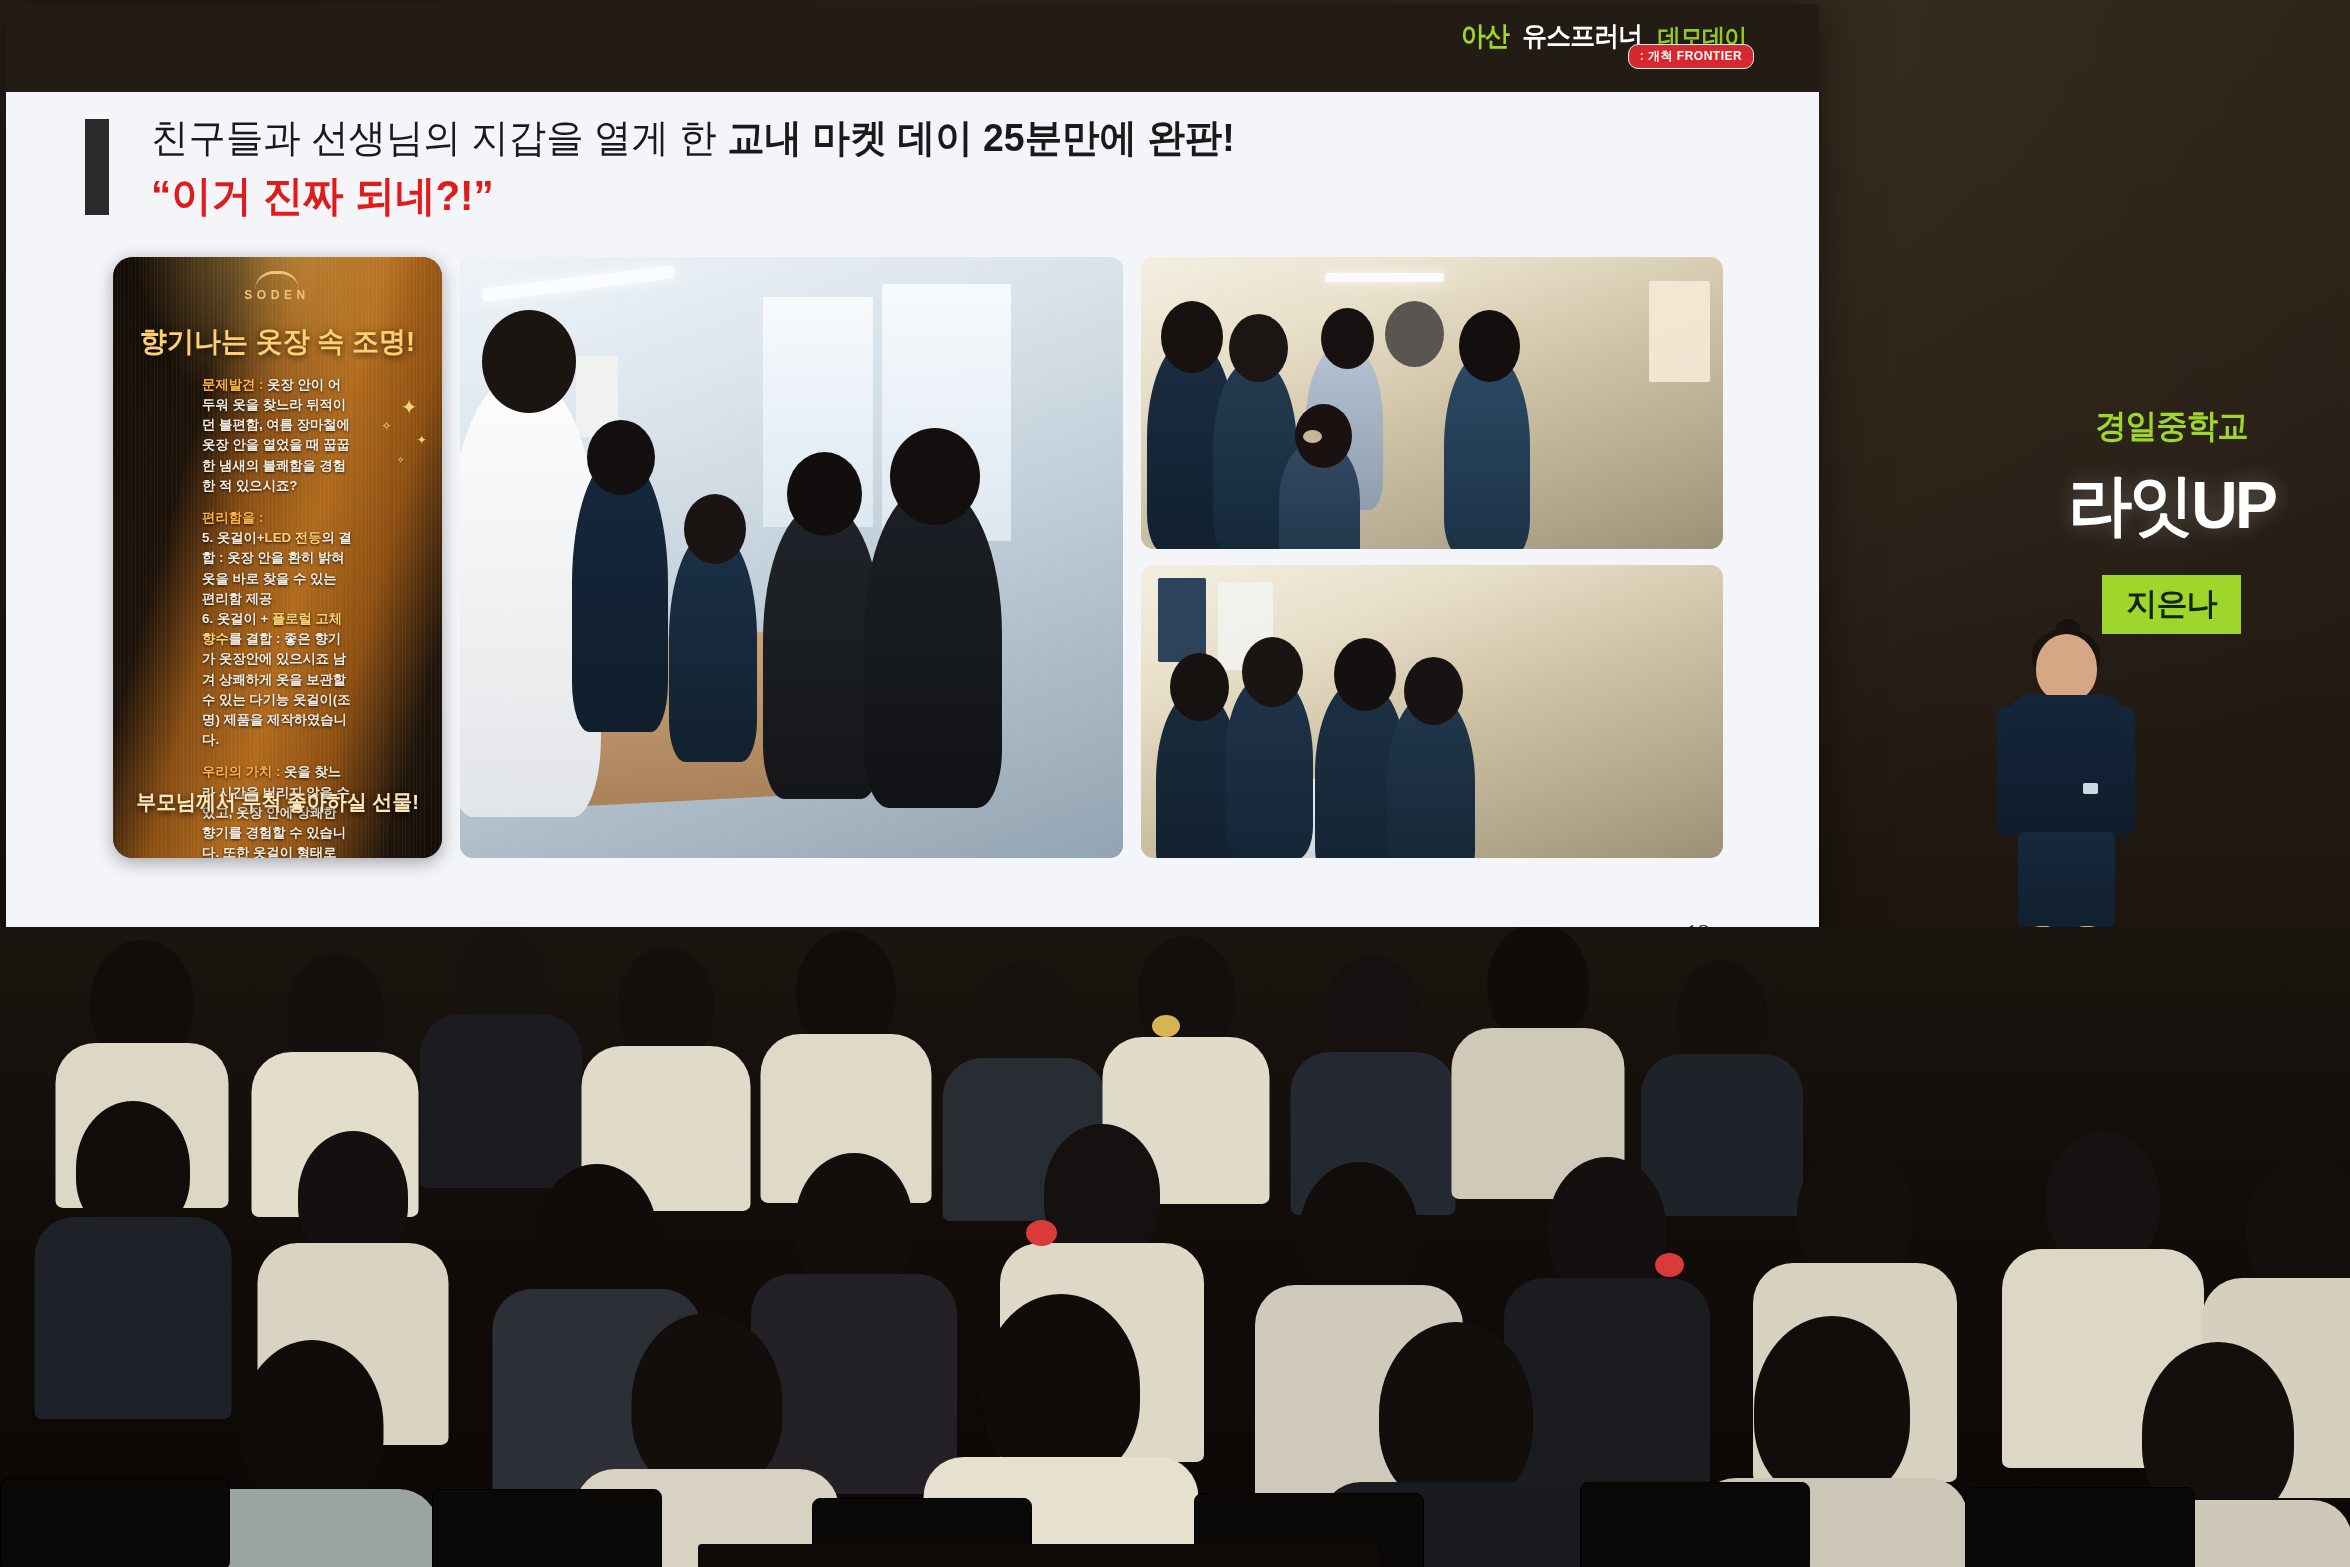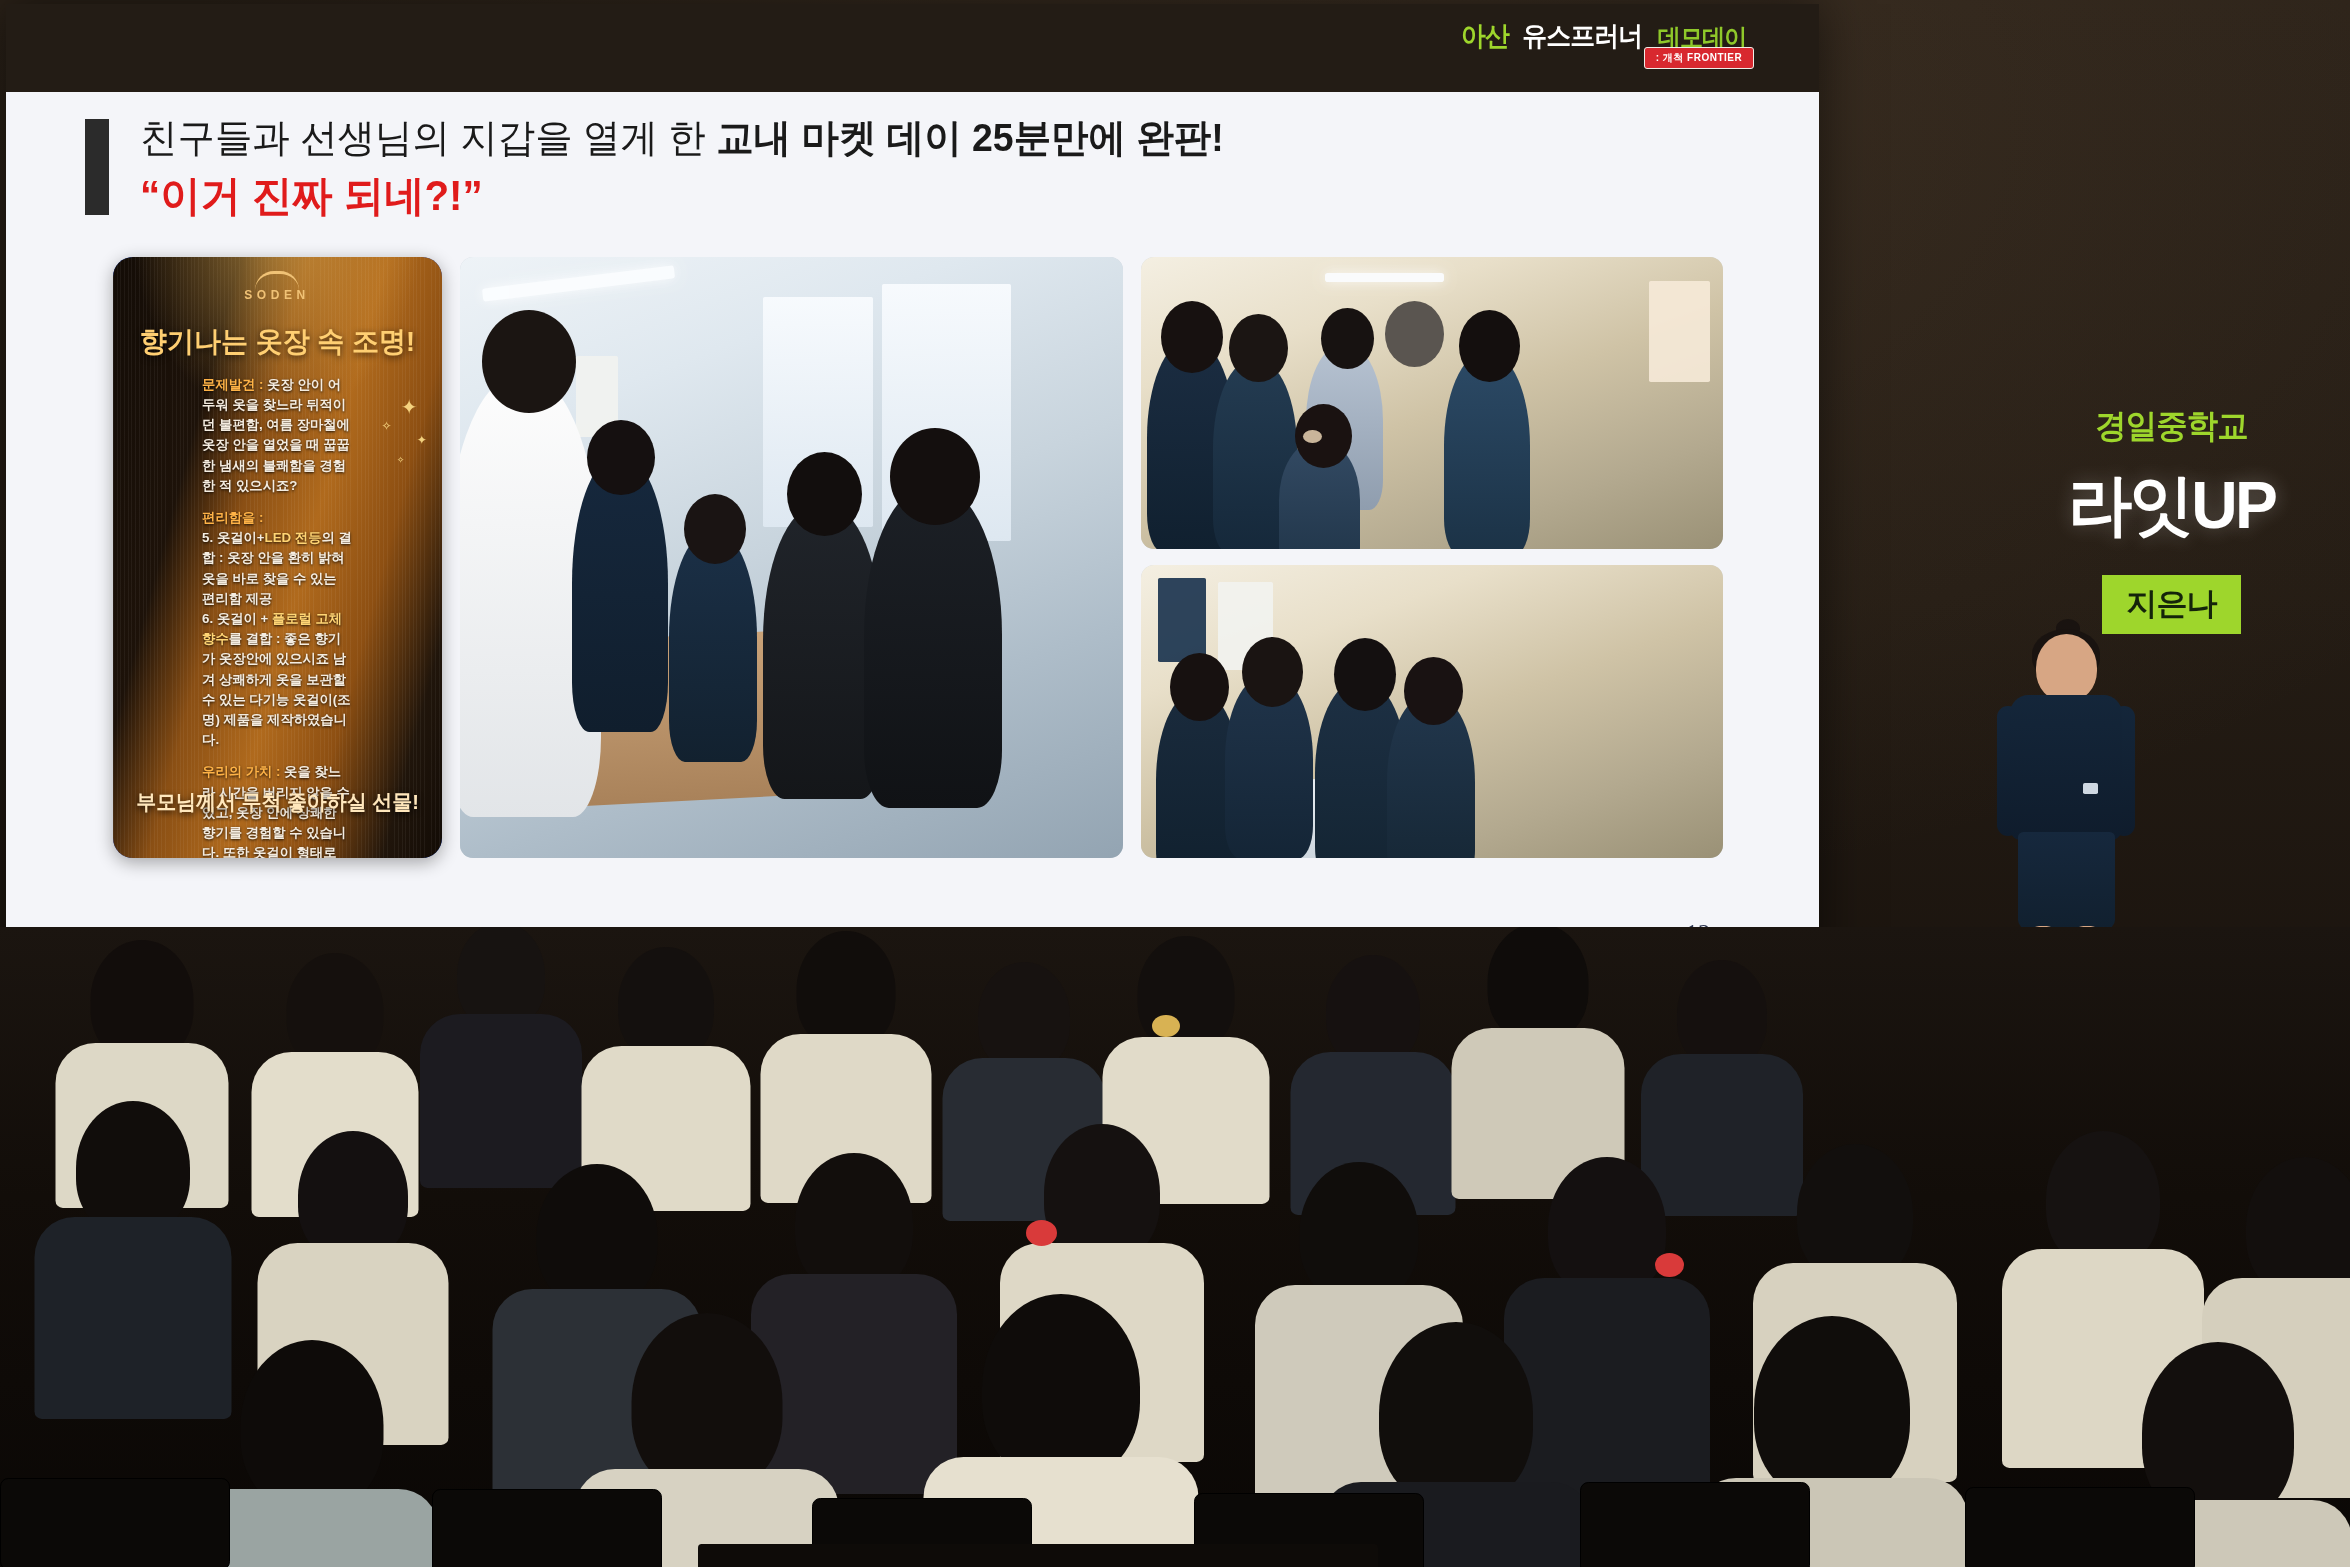--- a/index.html
+++ b/index.html
@@ -34,26 +34,26 @@
       transform:scaleX(.93);white-space:nowrap;}
   .hdr-sub{display:flex;align-items:center;gap:14.7px;color:#ffffff;font-size:28.5px;
       font-weight:bold;transform:scaleX(.94);white-space:nowrap;}
   .hdr-bar{display:inline-block;width:3.7px;height:27.5px;background:#ffffff;}
 
   .event-logo{position:absolute;right:68px;top:14.7px;display:flex;align-items:flex-end;gap:6.4px;}
   .ev-a{font-size:27px;font-weight:bold;color:#9ed62c;letter-spacing:-0.9px;transform:scaleX(.92);}
   .ev-b{font-size:27px;font-weight:bold;color:#ffffff;letter-spacing:-0.9px;transform:scaleX(.92);}
   .ev-c{font-size:25px;font-weight:bold;color:#8fc82a;letter-spacing:-0.9px;transform:scaleX(.92);}
   .ev-ribbon{position:absolute;right:-3.7px;bottom:-14.7px;background:#d8282f;color:#fff;
-      font-size:10px;font-weight:bold;padding:2.8px 11px;border-radius:3px;white-space:nowrap;
+      font-size:12px;font-weight:bold;padding:2.8px 11px;border-radius:10px;white-space:nowrap;
       border:1.8px solid #f0eee8;letter-spacing:0.5px;}
 
   .slide-body{position:absolute;left:0;top:88px;width:100%;bottom:0;background:#f4f5f9;}
 
-  .title-block{position:absolute;left:79px;top:22px;display:flex;gap:31px;justify-content:flex-end;}
+  .title-block{position:absolute;left:79px;top:22px;display:flex;gap:42px;justify-content:flex-end;}
   .title-tick{width:24px;height:96px;background:#2b2b2b;flex:0 0 auto;margin-top:5.5px;}
   .t-line1{font-size:39px;color:#1a1a1a;white-space:nowrap;line-height:1.25;transform:scaleX(.96);transform-origin:left;}
   .t-line1 b{font-weight:bold;}
   .t-line2{font-size:42px;color:#e01b1b;font-weight:bold;white-space:nowrap;margin-top:5.5px;
       transform:scaleX(.96);transform-origin:left;}
 
   
   .content{position:absolute;left:107px;top:165px;right:96px;height:601px;display:flex;gap:18.4px;}
 
   

